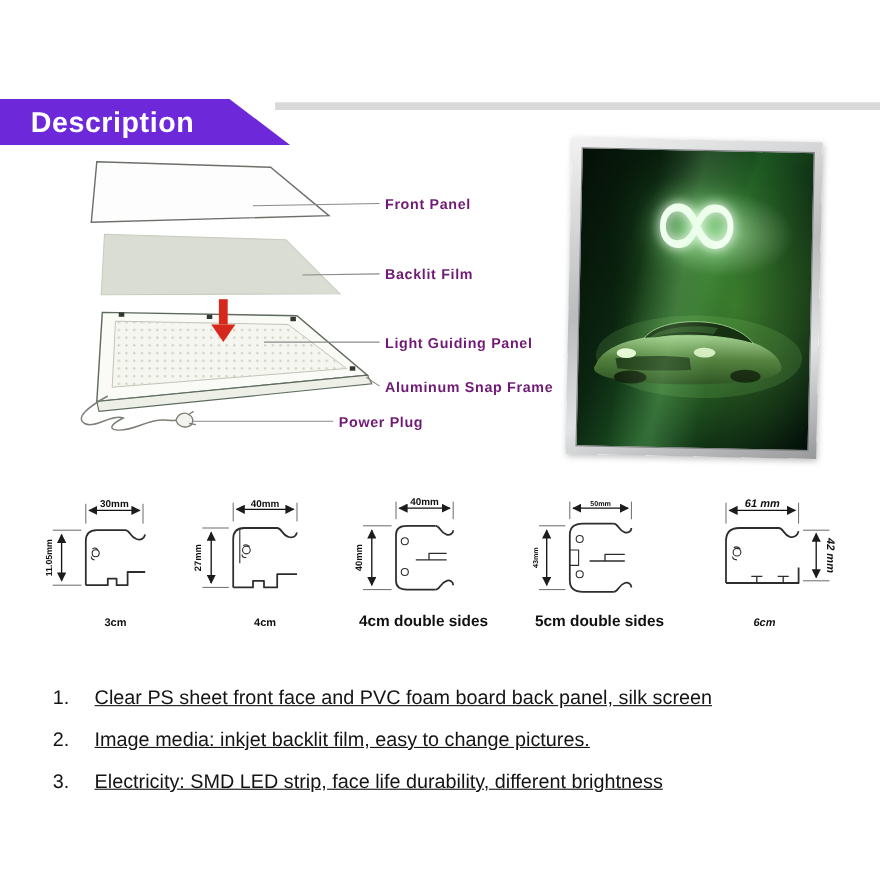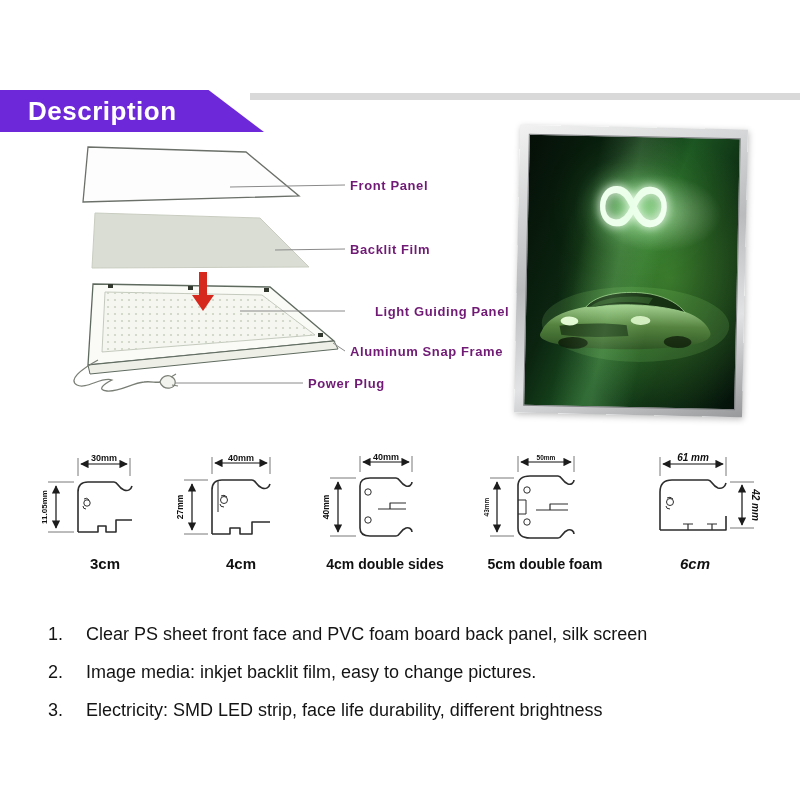--- a/index.html
+++ b/index.html
@@ -15,21 +15,21 @@
     clip-path:polygon(0 0,79% 0,100% 100%,0 100%);z-index:2;margin-top:32px;}
   .banner-title{position:absolute;left:28px;top:0;height:42px;line-height:42px;
     font-size:26px;font-weight:bold;color:#ffffff;letter-spacing:0.5px;}
   
   .diagram{position:absolute;left:50px;top:130px;width:460px;height:285px;}
   .diagram svg{position:absolute;left:0;top:0;}
   .dlabel{position:absolute;font-weight:bold;color:#701a75;font-size:13px;
     letter-spacing:0.6px;white-space:nowrap;}
   .dlabel.fp{left:300px;top:48px;}
   .dlabel.bf{left:300px;top:112px;}
-  .dlabel.lgp{left:300px;top:174px;margin-left:25px;}
+  .dlabel.lgp{left:300px;top:174px;}
   .dlabel.asf{left:300px;top:214px;text-align:right;}
   .dlabel.pp{left:258px;top:246px;}
   
   .photo{position:absolute;left:517px;top:127px;width:228px;height:288px;
     transform:rotate(1.2deg);
     background:linear-gradient(160deg,#f2f2f2,#b9bbbd 45%,#e2e3e4 72%,#97999b);
     padding:9px;box-sizing:border-box;box-shadow:1px 2px 6px rgba(0,0,0,.25);}
   .photo-inner{width:100%;height:100%;border:1px solid #7f8183;position:relative;overflow:hidden;
     background:
       radial-gradient(90px 55px at 62% 28%, rgba(235,255,225,.45), transparent 70%),
@@ -38,28 +38,28 @@
   .photo-inner:after{content:"";position:absolute;inset:0;
     background:linear-gradient(100deg,transparent 28%,rgba(190,255,180,.16) 44%,transparent 60%);}
   .infinity{position:absolute;top:4%;left:50%;transform:translateX(-50%);
     font-family:"DejaVu Sans", sans-serif;font-size:108px;line-height:1;color:#f2fff2;
     text-shadow:0 0 10px #ffffff,0 0 24px #aaffaa,0 0 48px #66dd66;}
   .car-svg{position:absolute;left:3%;bottom:16%;width:94%;}
   
   .profile{position:absolute;top:452px;width:130px;height:120px;}
   .p1{left:40px;} .p2{left:176px;} .p3{left:320px;} .p4{left:480px;} .p5{left:630px;font-style:italic;}
   .plabel{position:absolute;bottom:0;width:100%;text-align:center;font-weight:bold;
-    font-size:15px;color:#111111;white-space:nowrap;}
+    font-size:10px;color:#111111;white-space:nowrap;}
   .p3 .plabel,.p4 .plabel{font-size:14px;}
   .dimtext{font-family:"Liberation Sans",sans-serif;font-weight:bold;fill:#111111;}
   
   .features{position:absolute;left:48px;top:617px;width:716px;font-size:18px;color:#141414;}
   .feat{display:flex;line-height:34px;margin-bottom:4px;}
   .feat .num{flex:0 0 38px;}
-  .feat .txt{flex:1;}
+  .feat .txt{flex:1;text-decoration:underline;}
 </style>
 </head>
 <body>
 
 <svg width="0" height="0" style="position:absolute" aria-hidden="true">
   <defs>
     <marker id="ah" viewBox="0 0 10 10" refX="9" refY="5" markerWidth="7" markerHeight="7" orient="auto-start-reverse">
       <path d="M0,0 L10,5 L0,10 z" fill="#1c1c1c"></path>
     </marker>
     <pattern id="lgdots" width="7" height="7" patternUnits="userSpaceOnUse">
@@ -203,21 +203,21 @@
     <g stroke="#2d2d2d" stroke-width="1.6" fill="none" stroke-linejoin="round">
       <path d="M78,24 L50,24 Q38,24 38,34 L38,76 Q38,86 50,86 L78,86"></path>
       <path d="M78,24 C82,24 82,30 88,32 C91,33 94,31 94,28"></path>
       <path d="M78,86 C82,86 82,80 88,78 C91,77 94,79 94,82"></path>
       <path d="M56,58 L70,58 L70,52 L88,52 M70,58 L88,58" stroke-width="1.2"></path>
       <path d="M38,48 L46,48 L46,62 L38,62" stroke-width="1"></path>
       <circle cx="47" cy="38" r="3.2" stroke-width="1"></circle>
       <circle cx="47" cy="70" r="3.2" stroke-width="1"></circle>
     </g>
   </svg>
-  <div class="plabel">5cm double foam</div>
+  <div class="plabel">5cm double sides</div>
 </div>
 
 <div class="profile p5">
   <svg width="130" height="96" viewBox="0 0 130 96">
     <path d="M30,24 V5 M96,24 V5 M100,30 H124 M100,76 H124" stroke="#555" stroke-width="0.8" fill="none"></path>
     <line x1="33" y1="12" x2="93" y2="12" stroke="#111" stroke-width="1.2" marker-start="url(#ah)" marker-end="url(#ah)"></line>
     <text class="dimtext" x="63" y="9" font-size="10" text-anchor="middle">61 mm</text>
     <line x1="112" y1="33" x2="112" y2="73" stroke="#111" stroke-width="1.2" marker-start="url(#ah)" marker-end="url(#ah)"></line>
     <text class="dimtext" transform="rotate(90 122 53)" x="122" y="53" font-size="10" text-anchor="middle">42 mm</text>
     <g stroke="#2d2d2d" stroke-width="1.6" fill="none" stroke-linejoin="round">

